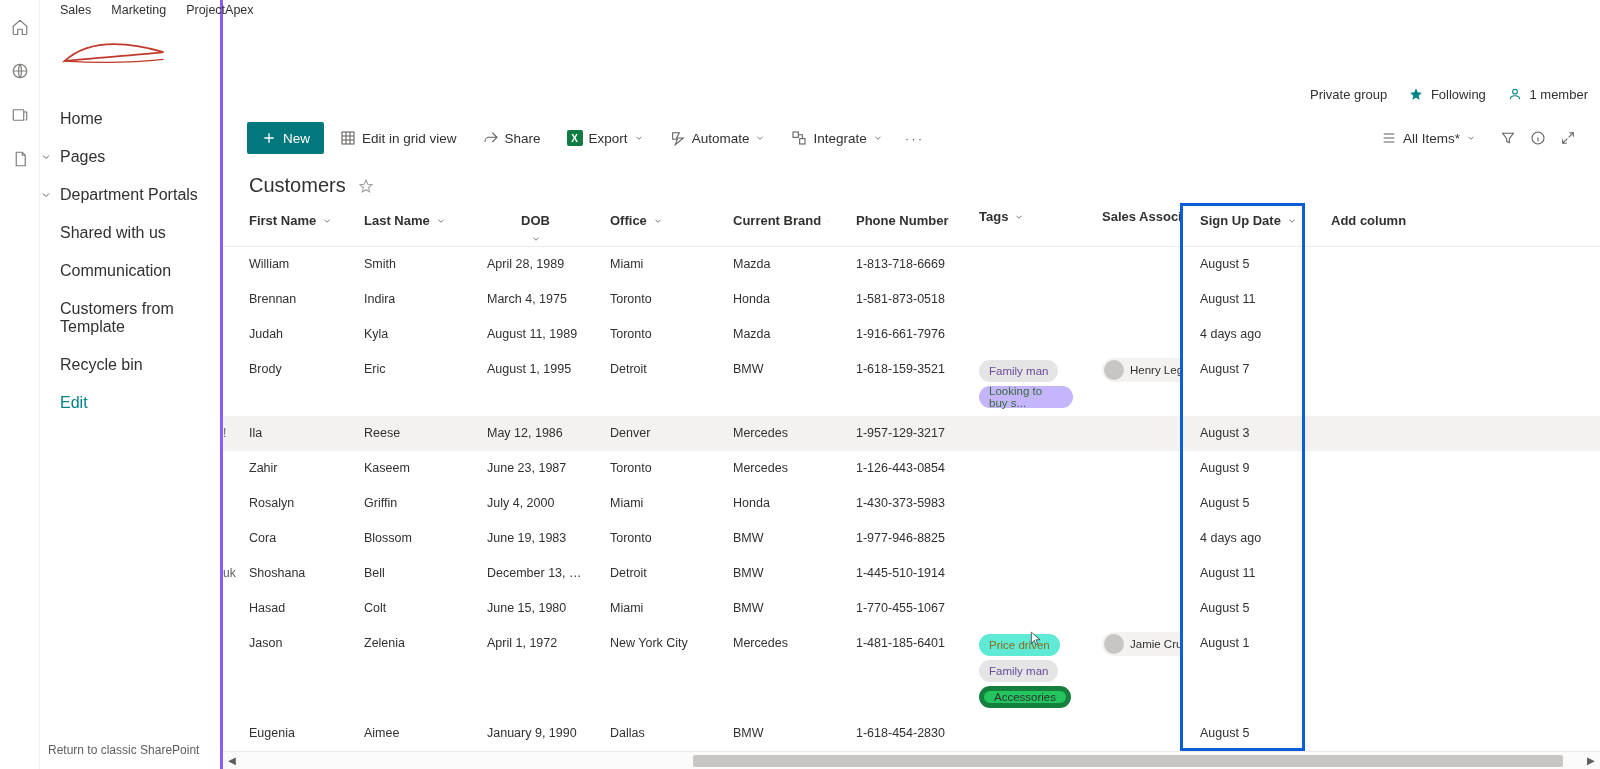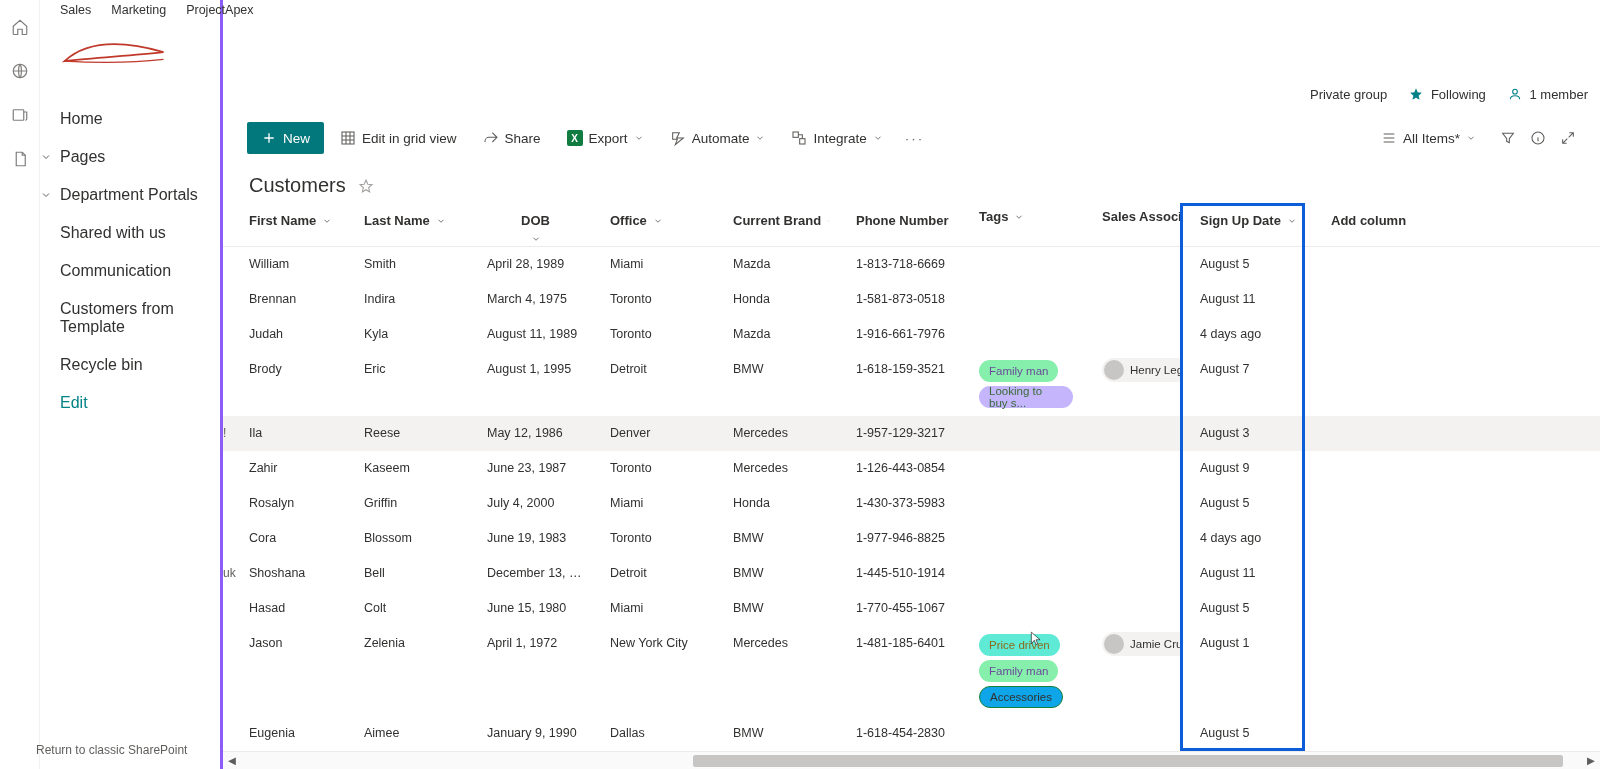--- a/index.html
+++ b/index.html
@@ -14,21 +14,21 @@
   .nav { width: 183px; border-right: 3px solid #8b5cf6; display: flex; flex-direction: column; }
   .sitearea { padding: 0 0 0 20px; }
   .sitelinks { display: flex; gap: 20px; height: 20px; align-items: center; font-size: 12.5px; color: #323130; }
   .sitelinks span { cursor: pointer; }
   .logo { width: 108px; height: 48px; margin-top: 10px; margin-bottom: 32px; display:flex; align-items:center; justify-content:center; }
   .logo svg { width: 100%; }
   .navlist { padding-left: 20px; display: flex; flex-direction: column; gap: 20px; font-size: 16px; color: #323130; }
   .navitem { display: flex; align-items: center; gap: 8px; cursor: pointer; }
   .chev { width: 12px; height: 12px; color: #605e5c; }
   .edit-link { color: #038387; }
-  .ret { position:absolute; bottom:12px; left:36px; font-size:12px; color:#605e5c; }
+  .ret { position:absolute; bottom:12px; left:48px; font-size:12px; color:#605e5c; }
 
   
   .main { flex: 1; display: flex; flex-direction: column; min-width:0; }
   .hdr { display:flex; align-items:center; justify-content:flex-end; gap:22px; height:44px; padding-right:12px; font-size:13px; color:#323130; }
   .hdr .ic { width:14px; height:14px; vertical-align:-2px; margin-right:4px; }
   .star-fill { color:#038387; fill:#038387; }
 
   
   .cmd { display:flex; align-items:center; height:44px; padding:0 24px; gap:6px; }
   .new-btn { background:#03787c; color:#fff; border-radius:2px; height:32px; padding:0 14px; display:flex; align-items:center; gap:6px; font-size:13.5px; cursor:pointer; }
@@ -56,24 +56,24 @@
   .c-brand{ width:123px; }
   .c-phone{ width:123px; }
   .c-tags { width:123px; white-space:normal; padding-top:6px; padding-bottom:6px; }
   .c-assoc{ width:98px; padding-top:6px; }
   .c-sign { width:125px; }
   .c-add  { width:110px; }
 
   .chd { width:10px; height:10px; color:#605e5c; }
 
   .tag { display:inline-flex; align-items:center; height:22px; padding:0 10px; border-radius:11px; font-size:11.5px; margin:2px 3px 2px 0; }
-  .tag-purple { background:#86efac; color:#6b4a9a; }
+  .tag-purple { background:#e5e5e5; color:#6b4a9a; }
   .tag-green  { background:#c4b5fd; color:#3a6b3a; }
   .tag-yellow { background:#5eead4; color:#8a6d1d; }
-  .tag-outline{ background:#0ea5e9; border:1px solid #15803d; color:#323130; }
+  .tag-outline{ background:#22c55e; border:5px solid #15803d; color:#323130; }
 
   .person { display:inline-flex; align-items:center; gap:6px; background:#f3f2f1; border-radius:12px; padding:2px 8px 2px 2px; font-size:11.5px; color:#323130; }
   .avatar { width:20px; height:20px; border-radius:50%; background:#c8c6c4; }
 
   
   .hl { position:absolute; border:3px solid #0b5ed7; pointer-events:none; }
 
   
   .cursor { position:absolute; left:806px; top:425px; width:14px; height:20px; }
 

